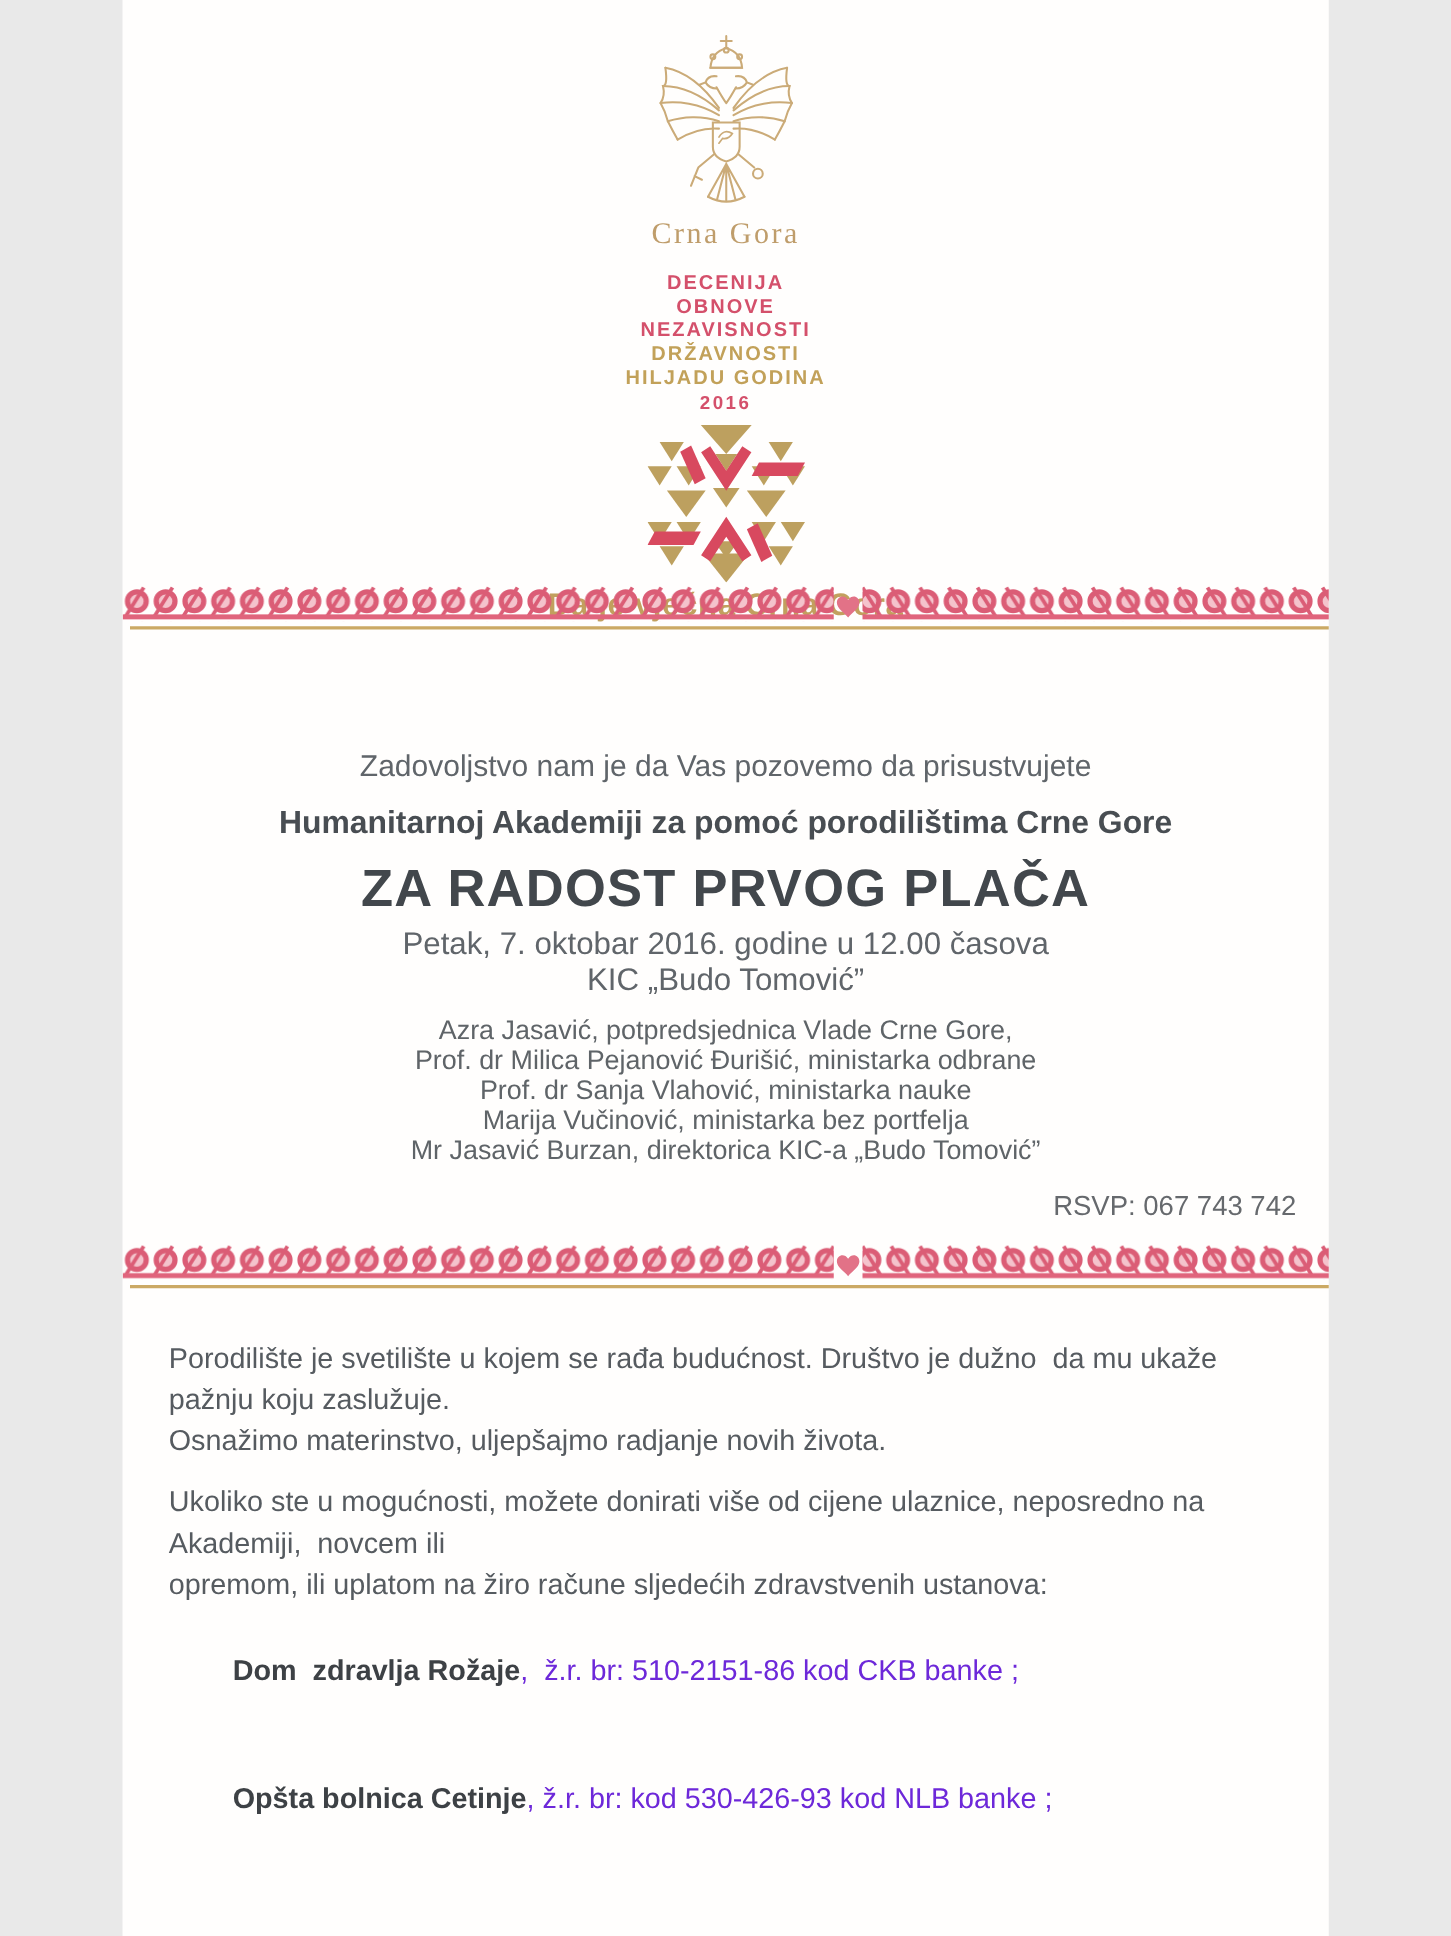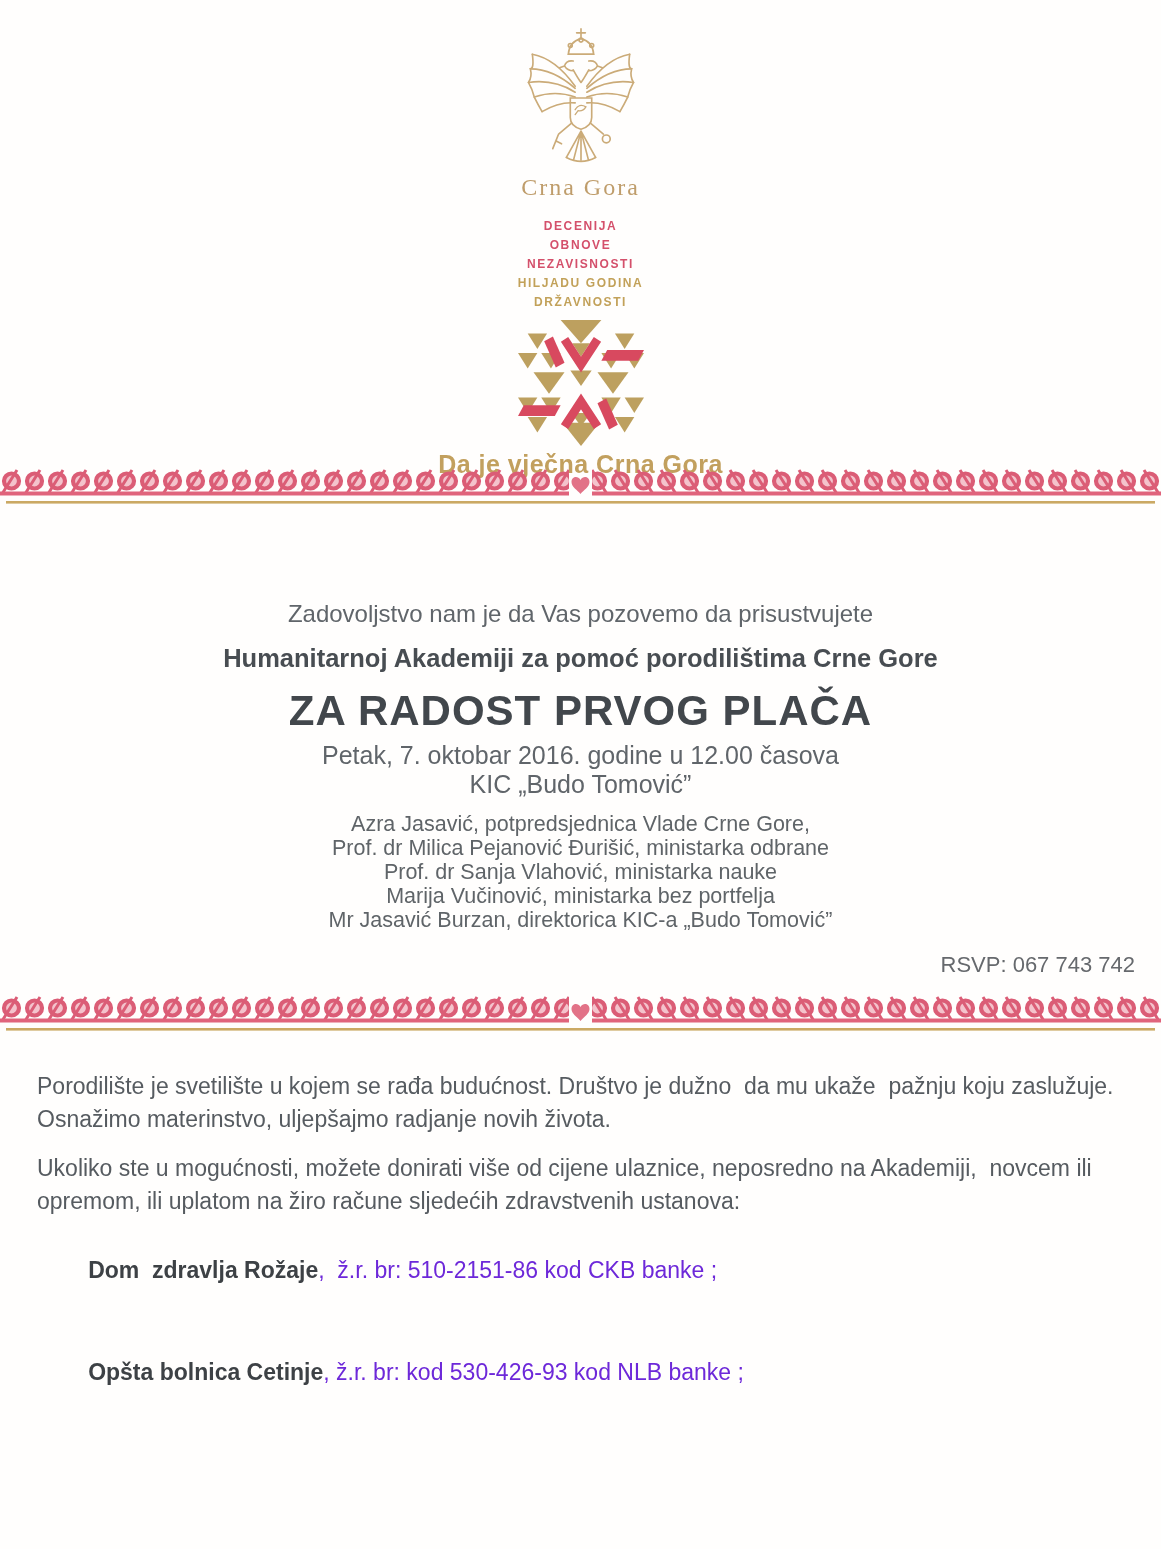--- a/index.html
+++ b/index.html
@@ -1,36 +1,36 @@
 <!DOCTYPE html>
 <html><head>
 <meta charset="utf-8">
 <style>
   * { margin:0; padding:0; box-sizing:border-box; }
   html,body { background:#e9e9e9; }
   .page {
     position:relative;
-    width:1161px; height:1549px;
+    width:965px; height:1549px;
     margin:0 auto;
     background:#fffefd;
     overflow:hidden;
     font-family:"Liberation Sans", sans-serif;
     color:#55595e;
   }
 
   
   .crest-block { position:absolute; top:26px; left:0; width:100%; text-align:center; }
   .eagle-wrap { display:block; margin:0 auto; }
   .country {
     margin-top:2px;
     font-family:"Liberation Serif", serif;
     font-size:24px; letter-spacing:2px; color:#bf9d6b;
   }
   .anniv { margin-top:16px; line-height:19px; }
-  .anniv div { font-size:12px; font-weight:bold; letter-spacing:1.6px; }
+  .anniv div { font-size:16px; font-weight:bold; letter-spacing:1.6px; }
   .acc-red  { color:#d4506b; }
   .acc-gold { color:#c2a159; }
   .anniv .year { font-size:15px; letter-spacing:2px; margin-top:1px; }
   .snowflake-wrap { display:block; margin:8px auto 0; }
   .motto {
     margin-top:4px;
     font-size:25px; font-weight:bold; color:#c2a05e; letter-spacing:0.5px;
   }
 
   
@@ -118,22 +118,23 @@
       <path d="M70,100 l13,11"></path>
       <circle cx="86" cy="116" r="4"></circle>
     </svg>
 
     <div class="country">Crna Gora</div>
 
     <div class="anniv">
       <div class="acc-red">DECENIJA</div>
       <div class="acc-red">OBNOVE</div>
       <div class="acc-red">NEZAVISNOSTI</div>
+      <div class="acc-gold">DRŽAVNOSTI</div>
       <div class="acc-gold">HILJADU GODINA</div>
-      <div class="acc-gold">DRŽAVNOSTI</div>
+      <div class="acc-red year">2016</div>
     </div>
 
     <svg class="snowflake-wrap" width="126" height="126" viewBox="0 0 130 130">
       <g fill="#bda05f">
 
         <polygon points="44,0 86,0 65,24"></polygon>
         <polygon points="56,24 74,24 65,38"></polygon>
 
         <polygon points="55,96 75,96 65,110"></polygon>
         <polygon points="46,106 84,106 65,130"></polygon>

